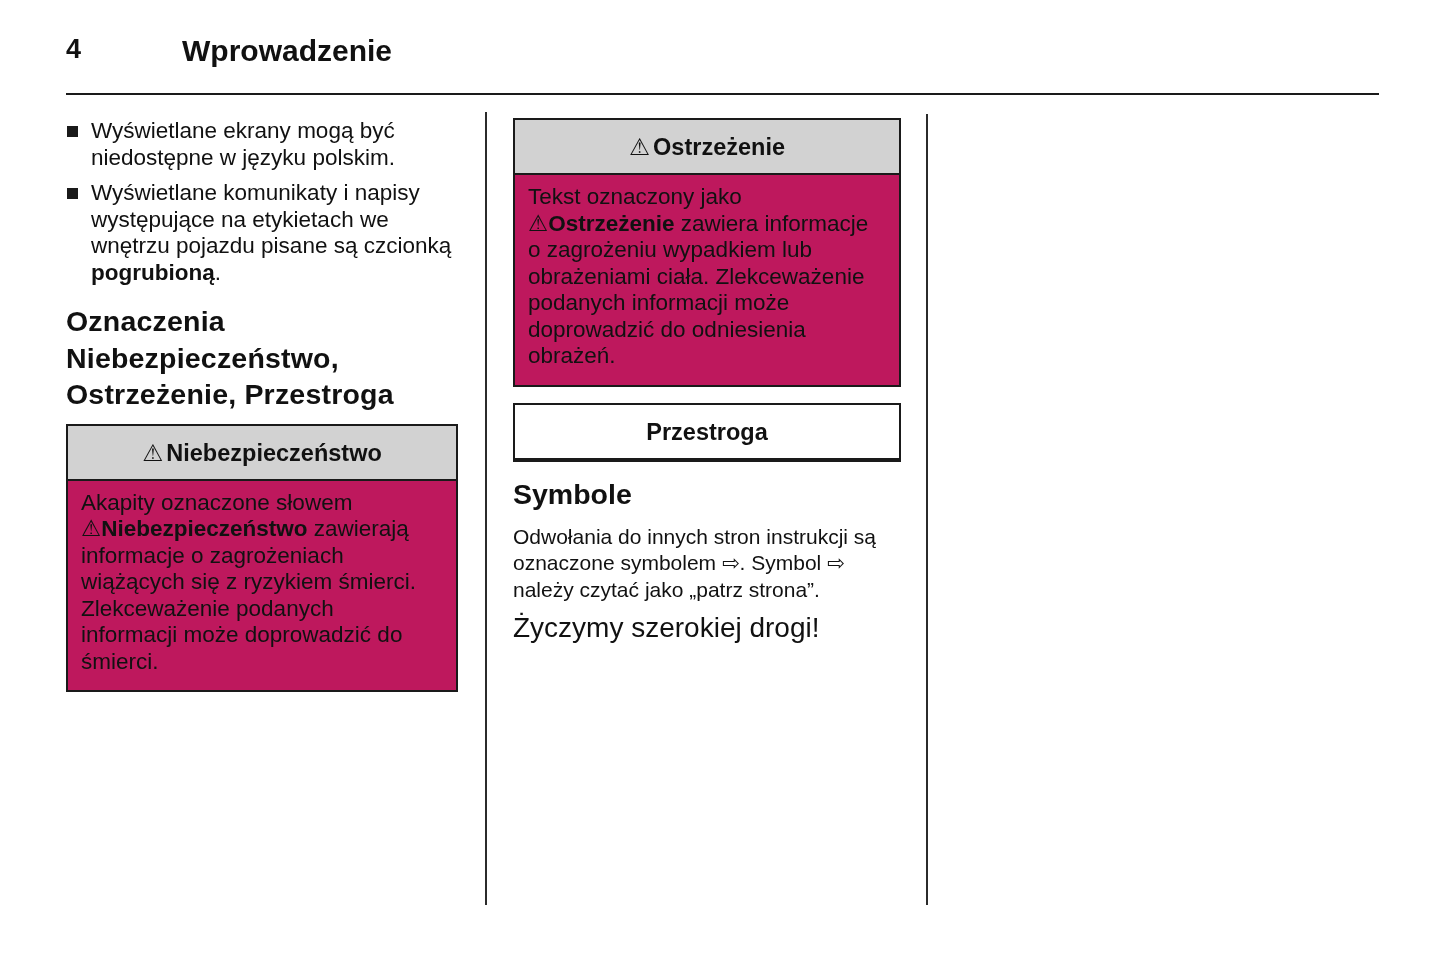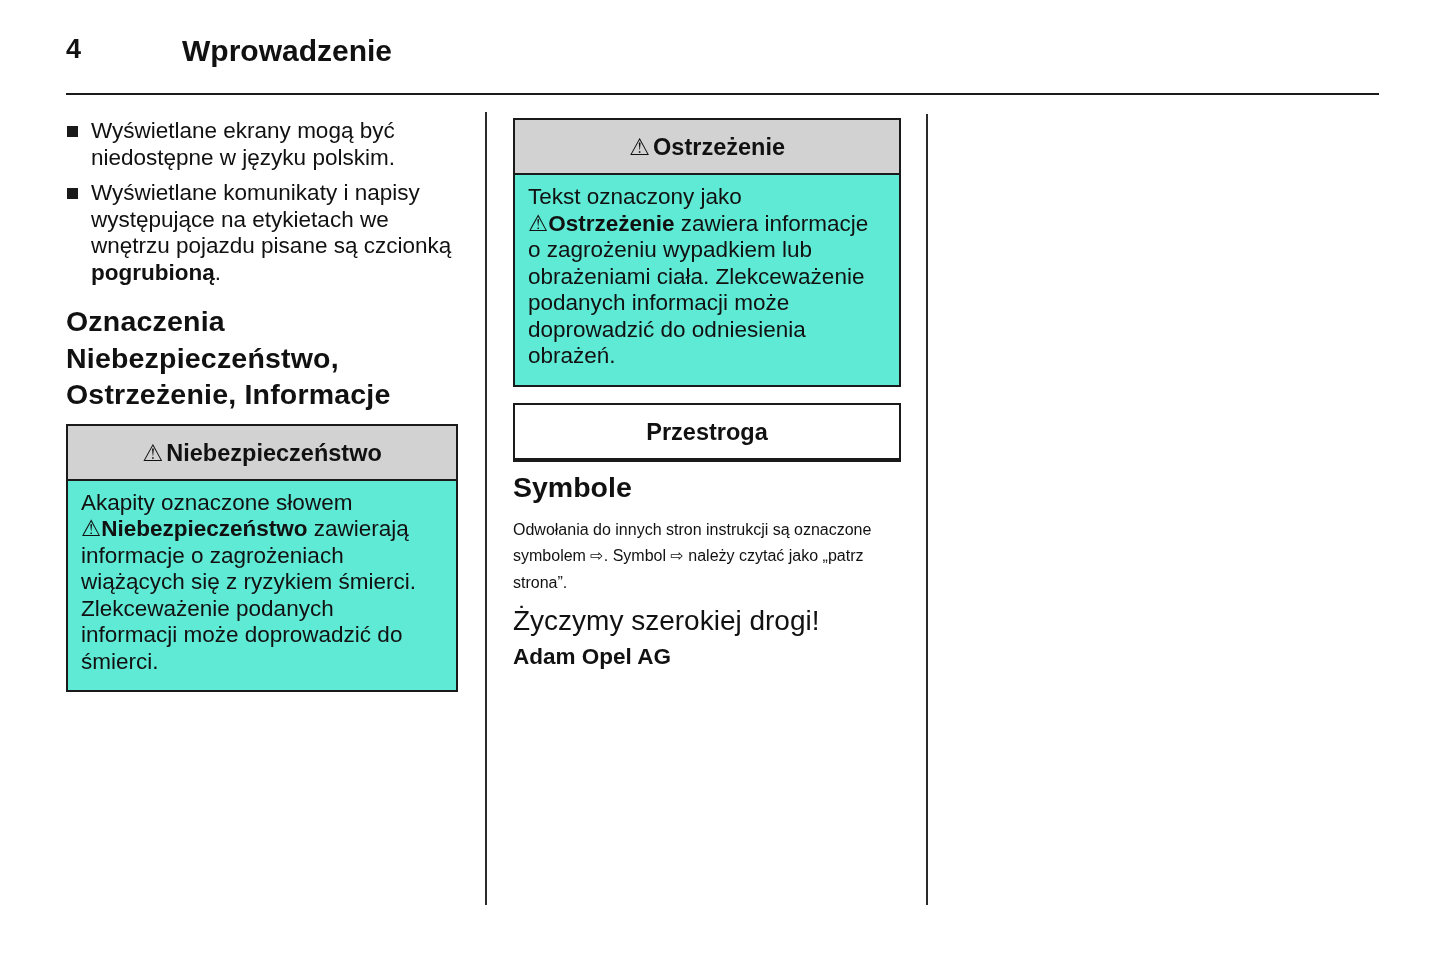--- a/index.html
+++ b/index.html
@@ -32,45 +32,45 @@
   .col-divider.first  { left:485px; top:112px; height:793px; }
   .col-divider.second { left:926px; top:114px; height:791px; }
 
   
   .col { position:absolute; top:118px; }
   .col-left   { left:66px;  width:392px; }
   .col-middle { left:513px; width:388px; }
   .col-right  { left:955px; width:424px; height:787px; }
 
   
-  .body-text { font-size:16px; line-height:26.5px; }
+  .body-text { font-size:21px; line-height:26.5px; }
 
   
   .bullet-list { list-style:none; }
   .bullet-list li {
     position:relative; padding-left:25px; margin-bottom:9px;
     font-size:22.5px; line-height:26.5px;
   }
   .bullet-list li::before {
     content:""; position:absolute; left:1px; top:8px;
     width:11px; height:11px; background:#1a1a1a;
   }
 
   
   .section-heading {
     font-size:28.5px; font-weight:bold; line-height:36.5px;
     margin-top:17px; letter-spacing:0.2px;
   }
   .sub-heading {
     font-size:28.5px; font-weight:bold; line-height:34px;
-    margin-top:8px;
+    margin-top:15px;
   }
 
   
-  .warn-box { border:2px solid #1a1a1a; background:#5eead4; }
+  .warn-box { border:2px solid #1a1a1a; background:#be185d; }
   .warn-box.mt { margin-top:16px; }
   .warn-box-header {
     border-bottom:2px solid #1a1a1a;
     text-align:center; font-weight:bold;
     font-size:23.5px; line-height:24px;
     padding:15px 4px 14px;
   }
   .warn-box-header.gray  { background:#d2d2d2; }
   .warn-box-header.white { background:#ffffff; }
   .warn-icon { font-weight:bold; margin-right:3px; }
@@ -102,21 +102,21 @@
 
     <ul class="bullet-list">
       <li>
         <span>Wyświetlane ekrany mogą być niedostępne w języku polskim.</span>
       </li>
       <li>
         <span><span>Wyświetlane komunikaty i napisy występujące na etykietach we wnętrzu pojazdu pisane są czcionką </span><span class="seg-bold">pogrubioną</span><span>.</span></span>
       </li>
     </ul>
 
-    <h2 class="section-heading">Oznaczenia Niebezpieczeństwo, Ostrzeżenie, Informacje</h2>
+    <h2 class="section-heading">Oznaczenia Niebezpieczeństwo, Ostrzeżenie, Przestroga</h2>
 
     <div class="danger-box-wrap">
       <div class="warn-box">
         <div class="warn-box-header gray">
           <span class="warn-icon">⚠</span><span>Niebezpieczeństwo</span>
         </div>
         <div class="warn-box-body"><span>Akapity oznaczone słowem </span><span class="seg-bold">⚠Niebezpieczeństwo</span><span> zawierają informacje o zagrożeniach wiążących się z ryzykiem śmierci. Zlekceważenie podanych informacji może doprowadzić do śmierci.</span></div>
       </div>
     </div>
 
@@ -136,19 +136,18 @@
         <span>Przestroga</span>
       </div>
     </div>
 
     <h2 class="sub-heading">Symbole</h2>
 
     <p class="body-text para">Odwołania do innych stron instrukcji są oznaczone symbolem ⇨. Symbol ⇨ należy czytać jako „patrz strona”.</p>
 
     <p class="closing-line">Życzymy szerokiej drogi!</p>
 
-    <p class="signature-line">Adam Opel AG</p>
 
   </div>
 
   <div class="col col-right"></div>
 
 </div>
 
 </body></html>

